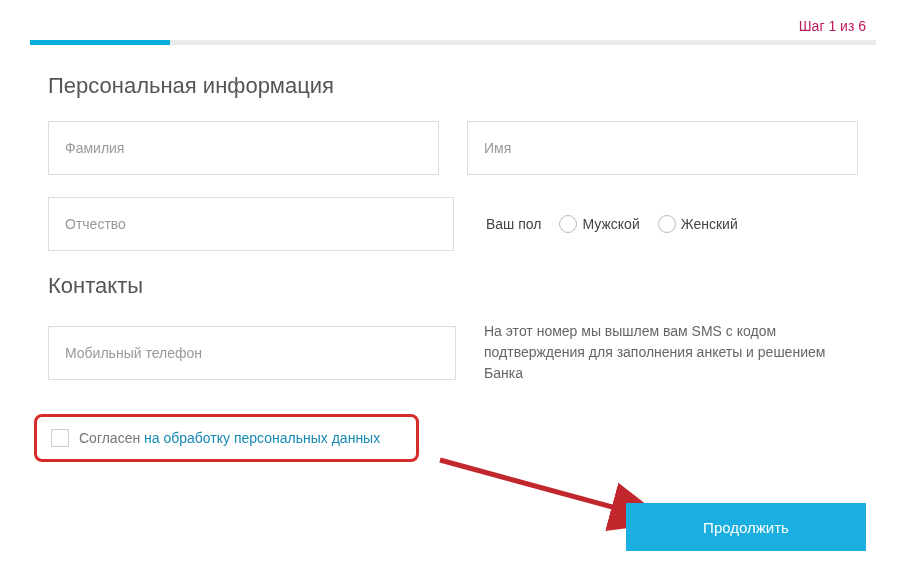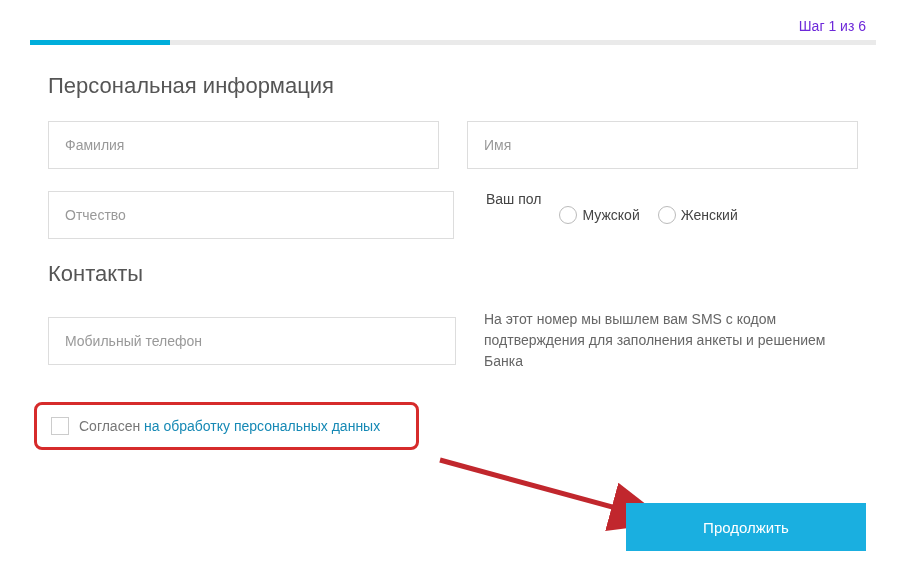--- a/index.html
+++ b/index.html
@@ -6,21 +6,21 @@
     body {
       font-family: Arial, Helvetica, sans-serif;
       background: #fff;
       width: 906px;
       height: 569px;
       position: relative;
       padding: 0 30px;
     }
     .step-indicator {
       text-align: right;
-      color: #6d28d9;
+      color: #be185d;
       font-size: 14px;
       padding: 18px 10px 6px 0;
     }
     .progress-bar {
       height: 5px;
       background: #eaeaea;
       position: relative;
       margin-bottom: 28px;
     }
     .progress-fill {
@@ -38,32 +38,33 @@
       margin: 18px 0 22px 18px;
     }
     .form-row {
       display: flex;
       gap: 28px;
       margin-bottom: 22px;
       padding: 0 18px;
     }
     .input-field {
       flex: 1;
-      height: 48px;
+      height: 54px;
       border: 1px solid #ddd;
       padding: 0 16px;
       font-size: 14px;
       color: #888;
       background: #fff;
       outline: none;
     }
     .input-field::placeholder { color: #999; }
     .gender-group {
       flex: 1;
       display: flex;
+      align-items: center;
       gap: 18px;
       padding-left: 4px;
     }
     .gender-label { color: #444; font-size: 14px; }
     .radio-wrap {
       display: flex;
       align-items: center;
       gap: 5px;
       cursor: pointer;
     }

